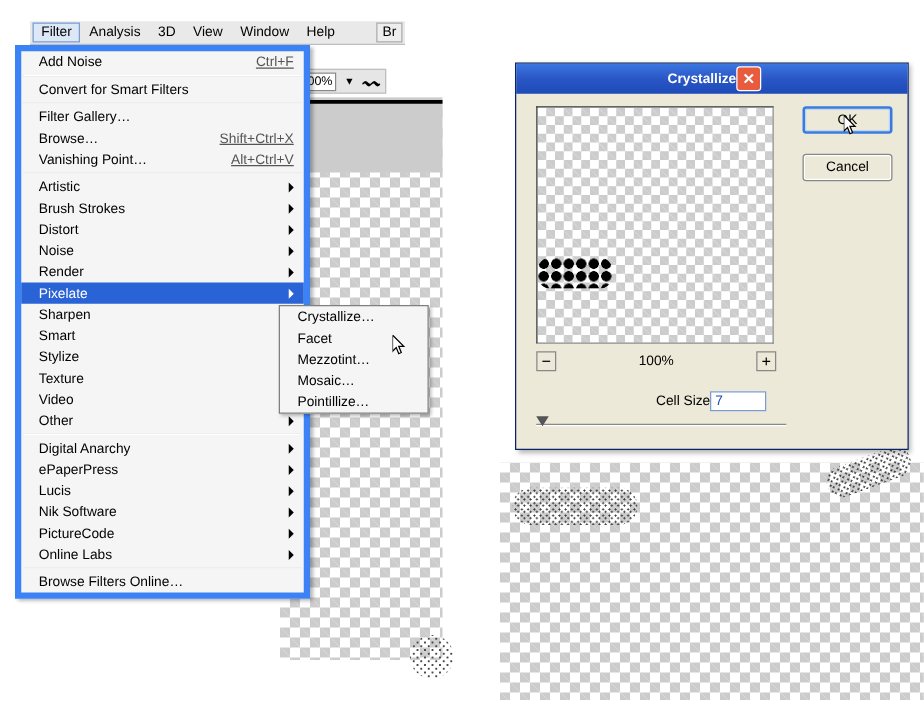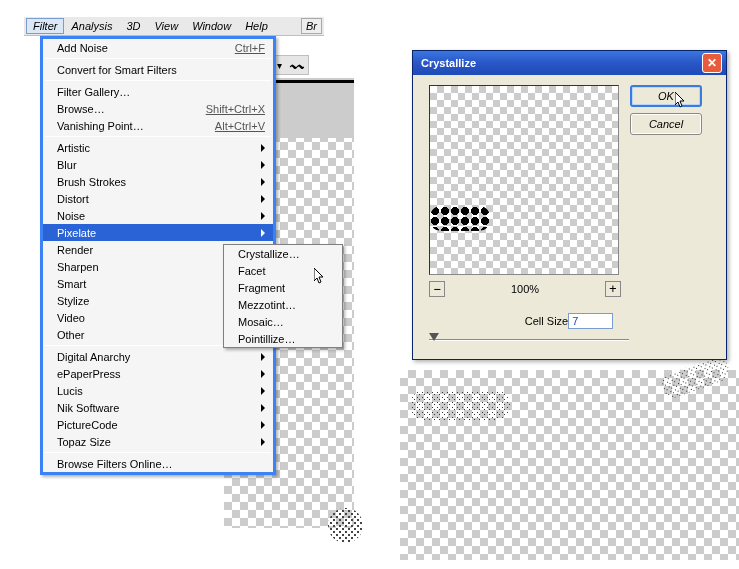--- a/index.html
+++ b/index.html
@@ -2,26 +2,26 @@
 <html><head>
 <meta charset="utf-8">
 <style>
   * { box-sizing: border-box; font-family: Tahoma, Arial, sans-serif; }
   body { margin: 0; background: #fff; width: 739px; height: 569px; position: relative; overflow: hidden; }
 
   
   .menubar { position: absolute; left: 24px; top: 16px; width: 300px; height: 20px;
              background: #e9e9e9; border-top: 1px solid #fff; border-bottom: 1px solid #bfbfbf;
              display: flex; align-items: center; font-size: 11px; padding: 0 2px; }
-  .menubar span { padding: 2px 7px; cursor: default; font-style: italic; }
+  .menubar span { padding: 2px 7px; cursor: default; }
   .menubar span.active { border: 1px solid #7a9ccf; background: #dde8f7; padding: 1px 6px; }
 
   
-  .menu { position: absolute; left: 40px; top: 36px; width: 236px;
-          background: #f5f5f5; border: 3px solid #3b82f6; box-shadow: 2px 2px 3px rgba(0,0,0,.3);
+  .menu { position: absolute; left: 12px; top: 36px; width: 236px;
+          background: #f5f5f5; border: 5px solid #3b82f6; box-shadow: 2px 2px 3px rgba(0,0,0,.3);
           font-size: 11px; }
   .menu .item { display: flex; align-items: center; justify-content: space-between;
                 padding: 3px 8px 3px 14px; height: 17px; cursor: default; white-space: nowrap; }
   .menu .item.highlight { background: #2a63d6; color: #fff; }
   .menu .sep { height: 1px; background: #bfbfbf; margin: 2px 2px; border-bottom:1px solid #fff; }
   .menu .accel { color: #555; font-size: 11px; margin-left: 20px; text-decoration: underline; }
   .arrow { width: 0; height: 0; border-left: 4px solid #000; border-top: 4px solid transparent;
            border-bottom: 4px solid transparent; }
   .item.highlight .arrow { border-left-color: #fff; }
 
@@ -68,21 +68,21 @@
            transform:rotate(-20deg);
            background: radial-gradient(#333 20%, transparent 21%) 0 0/5px 5px,
                        radial-gradient(#333 20%, transparent 21%) 2px 2px/5px 5px; }
 
   .dialog { position:absolute; left:412px; top:50px; width:315px; height:310px;
             background:#ece9d8; border:1px solid #0a246a; box-shadow:2px 2px 4px rgba(0,0,0,.3);
             font-size:11px; }
   .titlebar { height:24px;
               background: linear-gradient(#3b77e0,#2a56c6 50%,#1d4bb8);
               color:#fff; font-weight:bold; display:flex; align-items:center;
-              padding:0 4px 0 8px; justify-content:space-between; }
+              padding:0 4px 0 8px; justify-content:center; }
   .closebtn { width:20px; height:20px; background:#e85b3d; border:1px solid #fff;
               border-radius:3px; color:#fff; font-weight:bold; display:flex;
               align-items:center; justify-content:center; font-size:12px; cursor:pointer; }
 
   .dlg-body { position:absolute; left:8px; top:32px; right:8px; bottom:8px; }
   .preview { position:absolute; left:8px; top:2px; width:190px; height:190px;
              border:1px inset #888; background:#fff; overflow:hidden;
              background-image:
                linear-gradient(45deg,#ccc 25%,transparent 25%,transparent 75%,#ccc 75%),
                linear-gradient(45deg,#ccc 25%,transparent 25%,transparent 75%,#ccc 75%);
@@ -102,22 +102,22 @@
              align-items:center; justify-content:center; }
   .cellrow input { width:45px; border:1px solid #7a9ccf; background:#fff; color:#1d4bb8;
                    text-align:left; padding:1px 3px; font-size:11px; }
   .slider { position:absolute; left:8px; top:250px; width:200px; height:14px; }
   .slider .track { position:absolute; left:0; right:0; top:6px; height:0;
                    border-top:1px solid #888; border-bottom:1px solid #fff; }
   .slider .tri { position:absolute; left:0; top:0; width:0; height:0;
                  border-left:5px solid transparent; border-right:5px solid transparent;
                  border-top:8px solid #555; }
 
-  .dlg-buttons { position:absolute; right:16px; top:2px; width:72px; display:flex;
-                 flex-direction:column; gap:6px;font-style:italic; }
+  .dlg-buttons { position:absolute; right:4px; top:2px; width:72px; display:flex;
+                 flex-direction:column; gap:16px; }
   .winbtn { height:22px; background:#ece9d8; border:1px solid #888; border-radius:3px;
             box-shadow: inset 0 0 0 1px #fff; font-size:11px; display:flex;
             align-items:center; justify-content:center; cursor:pointer; }
   .winbtn.focus { border:2px solid #3a7be0; box-shadow: inset 0 0 0 1px #bcd4f6; }
 
   .cursor2 { position:absolute; left:675px; top:92px; }
 </style>
 </head>
 <body>
 
@@ -166,56 +166,56 @@
     <span>Vanishing Point…</span>
     <span class="accel">Alt+Ctrl+V</span>
   </div>
   <div class="sep"></div>
 
   <div class="item">
       <span>Artistic</span>
       <span class="arrow"></span>
     </div>
   <div class="item">
-      <span>Blur</span>
-      <span class="arrow"></span>
-    </div>
-  <div class="item">
       <span>Brush Strokes</span>
       <span class="arrow"></span>
     </div>
   <div class="item">
       <span>Distort</span>
       <span class="arrow"></span>
     </div>
   <div class="item">
       <span>Noise</span>
+      <span class="arrow"></span>
+    </div>
+  <div class="item">
+      <span>Render</span>
       <span class="arrow"></span>
     </div>
   <div class="item highlight">
       <span>Pixelate</span>
       <span class="arrow"></span>
     </div>
   <div class="item">
-      <span>Render</span>
-      <span class="arrow"></span>
-    </div>
-  <div class="item">
       <span>Sharpen</span>
       <span class="arrow"></span>
     </div>
   <div class="item">
       <span>Smart</span>
       <span class="arrow"></span>
     </div>
   <div class="item">
       <span>Stylize</span>
       <span class="arrow"></span>
     </div>
   <div class="item">
+      <span>Texture</span>
+      <span class="arrow"></span>
+    </div>
+  <div class="item">
       <span>Video</span>
       <span class="arrow"></span>
     </div>
   <div class="item">
       <span>Other</span>
       <span class="arrow"></span>
     </div>
   <div class="sep"></div>
 
   <div class="item">
@@ -232,34 +232,33 @@
     </div>
   <div class="item">
       <span>Nik Software</span>
       <span class="arrow"></span>
     </div>
   <div class="item">
       <span>PictureCode</span>
       <span class="arrow"></span>
     </div>
   <div class="item">
-      <span>Topaz Size</span>
+      <span>Online Labs</span>
       <span class="arrow"></span>
     </div>
   <div class="sep"></div>
 
   <div class="item">
     <span>Browse Filters Online…</span>
   </div>
 </div>
 
 <div class="submenu">
   <div class="item highlight"><span>Crystallize…</span></div>
   <div class="item"><span>Facet</span></div>
-  <div class="item"><span>Fragment</span></div>
   <div class="item"><span>Mezzotint…</span></div>
   <div class="item"><span>Mosaic…</span></div>
   <div class="item"><span>Pointillize…</span></div>
 </div>
 
 <div class="cursor" style="left:314px; top:268px;">
   <svg width="12" height="17" viewBox="0 0 12 17">
       <path d="M0 0 L0 13 L3 10 L5 15 L7 14 L5 9 L9 9 Z" fill="#fff" stroke="#000" stroke-width="1"></path>
     </svg>
 </div>

